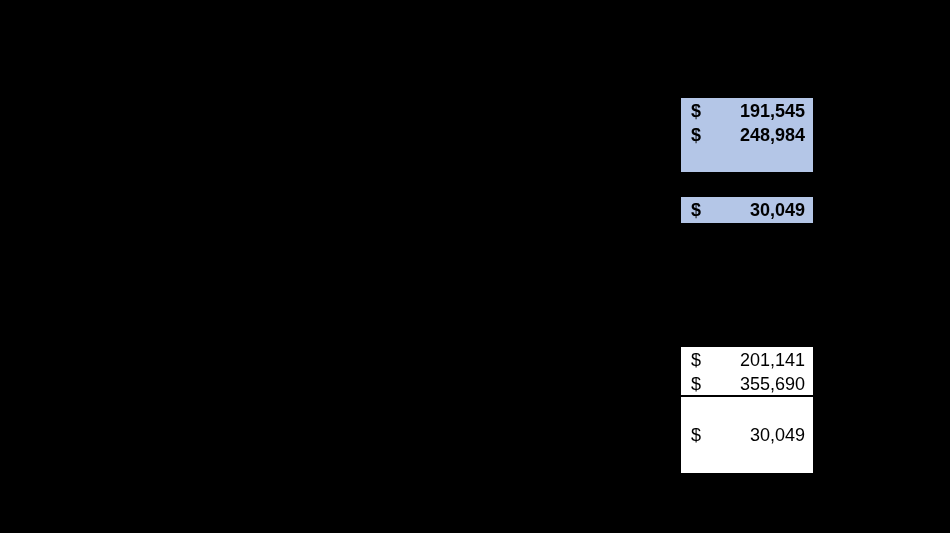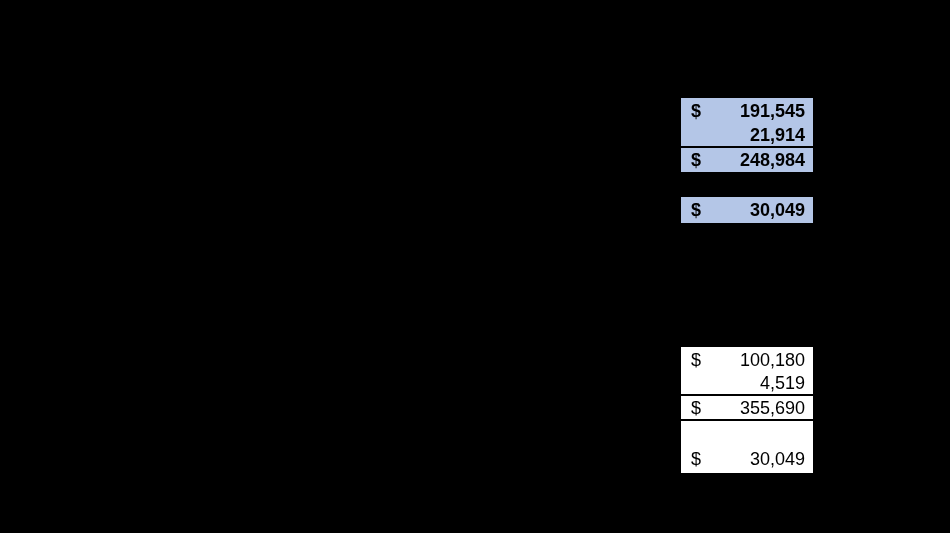--- a/index.html
+++ b/index.html
@@ -50,45 +50,37 @@
 </head>
 <body>
 
 <div class="canvas">
 
   <div class="block blue" style="top:98px;height:74px;">
     <div class="row top-r1">
       <span class="cur">$</span>
       <span class="amt">191,545</span>
     </div>
-    <div class="row top-r2 r-underline">
-      <span class="cur"></span>
-      <span class="amt">21,914</span>
-    </div>
     <div class="row top-r3">
       <span class="cur">$</span>
       <span class="amt">248,984</span>
     </div>
   </div>
 
   <div class="block blue" style="top:197px;height:26px;">
     <div class="row" style="height:26px;">
       <span class="cur">$</span>
       <span class="amt">30,049</span>
     </div>
   </div>
 
   <div class="block white" style="top:347px;height:126px;">
     <div class="row bot-r1">
       <span class="cur">$</span>
-      <span class="amt">100,180</span>
-    </div>
-    <div class="row bot-r2 r-underline">
-      <span class="cur"></span>
-      <span class="amt">4,519</span>
+      <span class="amt">201,141</span>
     </div>
     <div class="row bot-r3 r-underline">
       <span class="cur">$</span>
       <span class="amt">355,690</span>
     </div>
     <div class="row bot-r4">
       <span class="cur">$</span>
       <span class="amt">30,049</span>
     </div>
   </div>

